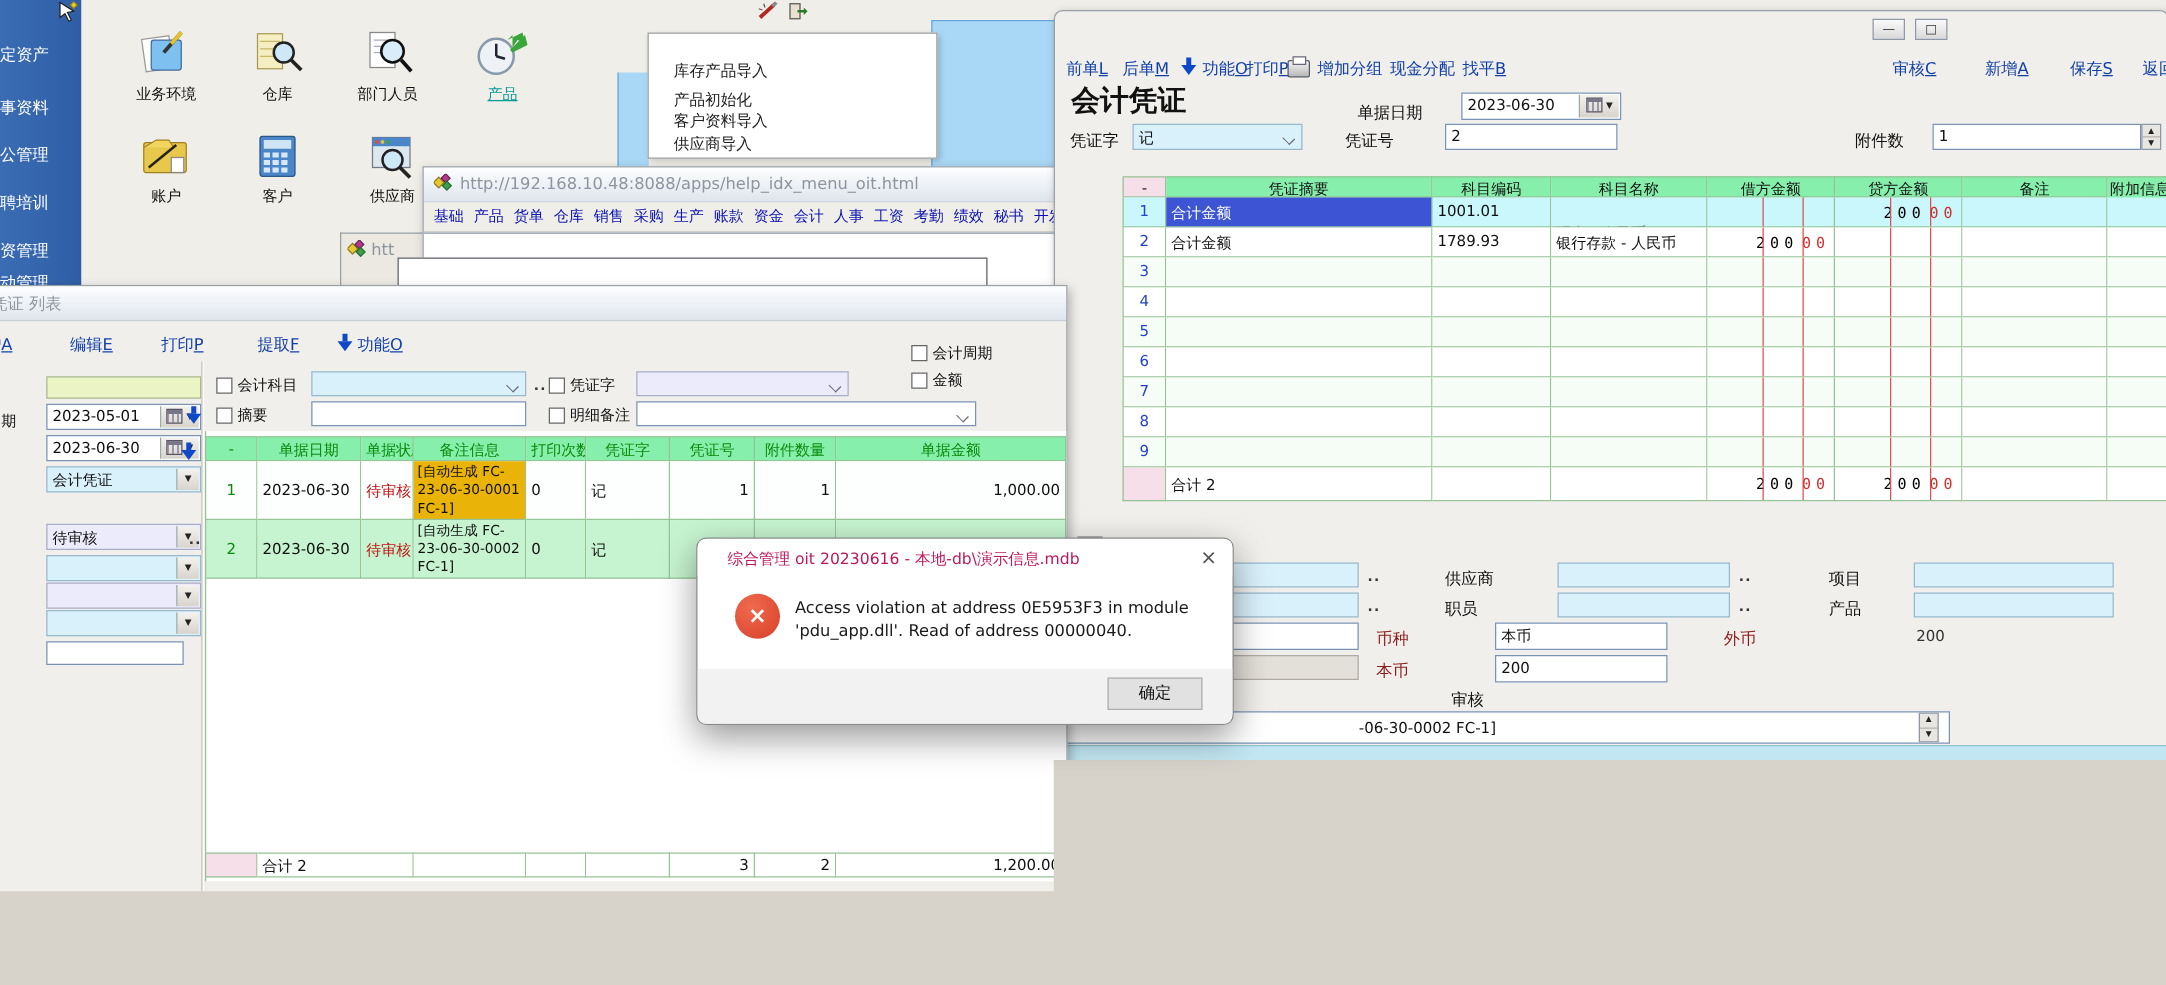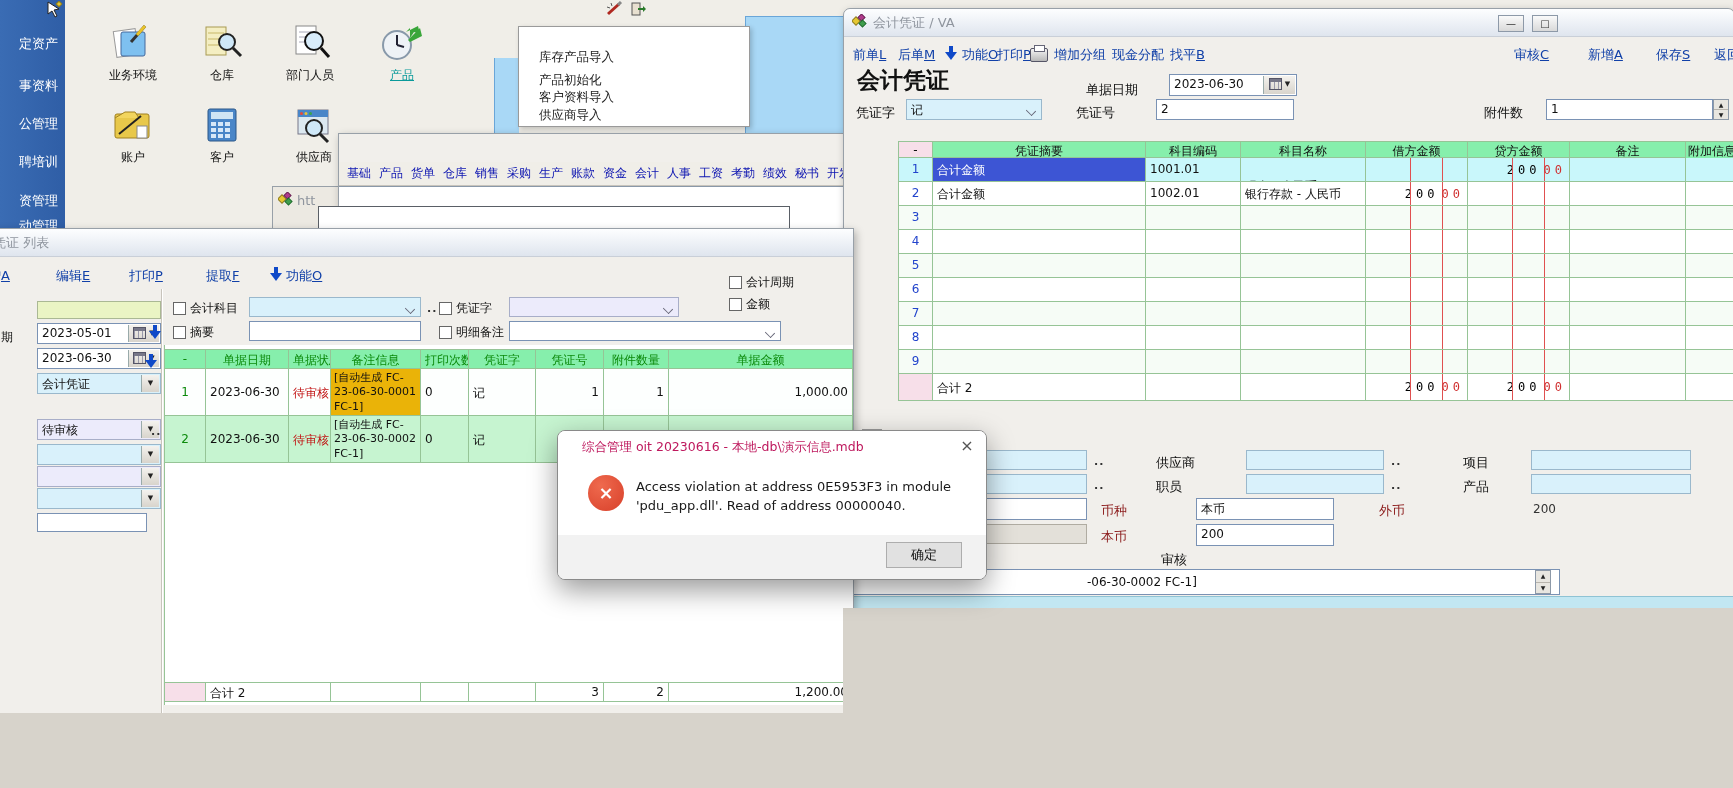--- a/index.html
+++ b/index.html
@@ -46,21 +46,21 @@
   .cell.c{text-align:center}.cell.r{text-align:right}
   .cell.wrap{white-space:normal;font-size:11px;line-height:1.3;padding:1px 3px}
   .amt{background-image:repeating-linear-gradient(90deg,#c6c6c6 0 1px,transparent 1px 9px)}
   .amt:before,.amt:after{content:"";position:absolute;top:-1px;bottom:-1px;width:1px;background:#e05050}
   .amt:before{right:24px}.amt:after{right:56px}
   .amt .d{position:absolute;right:3px;top:50%;transform:translateY(-50%);
           font-family:"DejaVu Sans Mono","Liberation Mono",monospace;letter-spacing:4px;font-size:12px;color:#000}
   .amt .d .cred{color:#d03030;margin-left:3px}
   .sel{background:#3d55d4 !important;color:#fff}
   
-  .sb-item{position:absolute;left:0;width:58px;color:#fff;font-size:13px;text-align:right;white-space:nowrap}
+  .sb-item{position:absolute;left:0;width:58px;color:#fff;font-size:13px;white-space:nowrap}
   .dicon{position:absolute;width:76px;text-align:center}
   .dicon .lbl{display:block;margin-top:2px;font-size:12px;color:#111}
   .dicon .lbl.hot{color:#0a9a9a;text-decoration:underline}
   .menu-item{color:#0a12b0;font-size:12px;white-space:nowrap}
   .popup-item{position:absolute;left:20px;font-size:12.5px;color:#222;white-space:nowrap;cursor:pointer}
   .lab{position:absolute;white-space:nowrap;font-size:13px}
   .lab.red{color:#8b1a1a}
   #dialog{position:absolute;left:557px;top:430px;width:428px;height:148px;background:#fff;border:1px solid #8a8a8a;
           border-radius:8px;box-shadow:0 10px 28px rgba(0,0,0,.4);overflow:hidden}
 </style>
@@ -194,20 +194,30 @@
       <svg width="15" height="14">
           <rect x="1" y="4" width="6" height="6" fill="#e6c832" stroke="#907d1d" transform="rotate(45 4 7)"></rect>
           <rect x="7" y="1" width="5" height="5" fill="#b03a8c" stroke="#6d2256" transform="rotate(45 9.5 3.5)"></rect>
           <rect x="8" y="7" width="5" height="5" fill="#3f9e4d" stroke="#1f6e2d" transform="rotate(45 10.5 9.5)"></rect>
         </svg>
     </span>
     <span class="abs" style="left:24px;top:6px;color:#8f959e;font-size:13px">htt</span>
   </div>
 
   <div class="win" id="browser" style="left:338px;top:133px;width:505px;height:99px">
+    <div class="titlebar">
+      <span>
+        <svg width="15" height="14">
+            <rect x="1" y="4" width="6" height="6" fill="#e6c832" stroke="#907d1d" transform="rotate(45 4 7)"></rect>
+            <rect x="7" y="1" width="5" height="5" fill="#b03a8c" stroke="#6d2256" transform="rotate(45 9.5 3.5)"></rect>
+            <rect x="8" y="7" width="5" height="5" fill="#3f9e4d" stroke="#1f6e2d" transform="rotate(45 10.5 9.5)"></rect>
+          </svg>
+      </span>
+      <span style="overflow:hidden;white-space:nowrap">http://192.168.10.48:8088/apps/help_idx_menu_oit.html</span>
+    </div>
     <div class="abs" id="browser-menu" style="left:0;top:28px;width:505px;height:24px;background:#f0eee8;border-bottom:1px solid #c8c4bc;display:flex;gap:8px;align-items:center;padding-left:8px;box-sizing:border-box;overflow:hidden">
         <span class="menu-item">基础</span>
         <span class="menu-item">产品</span>
         <span class="menu-item">货单</span>
         <span class="menu-item">仓库</span>
         <span class="menu-item">销售</span>
         <span class="menu-item">采购</span>
         <span class="menu-item">生产</span>
         <span class="menu-item">账款</span>
         <span class="menu-item">资金</span>
@@ -218,30 +228,20 @@
         <span class="menu-item">绩效</span>
         <span class="menu-item">秘书</span>
         <span class="menu-item">开发</span>
       </div>
     <div class="abs" style="left:0;top:52px;width:505px;height:47px;background:#fff;border-top:1px solid #8a98a8"></div>
   </div>
 
   <div class="abs" style="left:318px;top:206px;width:470px;height:26px;background:#fff;border:1px solid #5a5f66"></div>
 
   <div class="win" id="va" style="left:843px;top:8px;width:890px;height:600px;border-radius:7px 7px 0 0">
-    <div class="titlebar" style="border-radius:6px 6px 0 0">
-      <span>
-        <svg width="15" height="14">
-            <rect x="1" y="4" width="6" height="6" fill="#e6c832" stroke="#907d1d" transform="rotate(45 4 7)"></rect>
-            <rect x="7" y="1" width="5" height="5" fill="#b03a8c" stroke="#6d2256" transform="rotate(45 9.5 3.5)"></rect>
-            <rect x="8" y="7" width="5" height="5" fill="#3f9e4d" stroke="#1f6e2d" transform="rotate(45 10.5 9.5)"></rect>
-          </svg>
-      </span>
-      <span>会计凭证 / VA</span>
-    </div>
     <div class="winbtn" style="left:654px;top:6px"><span>—</span></div>
     <div class="winbtn" style="left:688px;top:6px"><span>□</span></div>
 
     <div class="tb-link hk" style="left:9px;top:37px">前单<u>L</u></div>
     <div class="tb-link hk" style="left:54px;top:37px">后单<u>M</u></div>
     <span class="bdn" style="left:101px;top:36px"></span>
     <div class="tb-link hk" style="left:118px;top:37px">功能<u>O</u></div>
     <div class="tb-link hk" style="left:153px;top:37px">打印<u>P</u></div>
     <span class="printer" style="left:186px;top:39px"></span>
     <div class="tb-link" style="left:210px;top:37px">增加分组</div>
@@ -285,21 +285,21 @@
         <div class="cell" style="left: 302px; top: 149px; width: 95px; height: 24px; background: rgb(201, 247, 251); padding-top: 4px;">1001.01</div>
         <div class="cell" style="left: 397px; top: 149px; width: 125px; height: 24px; background: rgb(201, 247, 251); padding-top: 20px;">现金 - 人民币</div>
         <div class="cell amt" style="left: 522px; top: 149px; width: 102px; height: 24px; background: rgb(201, 247, 251); padding-top: 4px;"></div>
         <div class="cell amt" style="left: 624px; top: 149px; width: 102px; height: 24px; background: rgb(201, 247, 251); padding-top: 4px;">
           <div class="d"><span>200</span><span class="cred">00</span></div>
         </div>
         <div class="cell" style="left: 726px; top: 149px; width: 116px; height: 24px; background: rgb(201, 247, 251); padding-top: 4px;"></div>
         <div class="cell" style="left: 842px; top: 149px; width: 48px; height: 24px; background: rgb(201, 247, 251); padding-top: 4px;"></div>
         <div class="cell first c" style="left: 54px; top: 173px; width: 35px; height: 24px; background: rgb(255, 255, 255); color: rgb(34, 68, 204); padding-top: 4px;">2</div>
         <div class="cell" style="left: 89px; top: 173px; width: 213px; height: 24px; background: rgb(255, 255, 255); padding-top: 4px;">合计金额</div>
-        <div class="cell" style="left: 302px; top: 173px; width: 95px; height: 24px; background: rgb(255, 255, 255); padding-top: 4px;">1002.01</div>
+        <div class="cell" style="left: 302px; top: 173px; width: 95px; height: 24px; background: rgb(255, 255, 255); padding-top: 4px;">1789.93</div>
         <div class="cell" style="left: 397px; top: 173px; width: 125px; height: 24px; background: rgb(255, 255, 255); padding-top: 4px;">银行存款 - 人民币</div>
         <div class="cell amt" style="left: 522px; top: 173px; width: 102px; height: 24px; background: rgb(255, 255, 255); padding-top: 4px;">
           <div class="d"><span>200</span><span class="cred">00</span></div>
         </div>
         <div class="cell amt" style="left: 624px; top: 173px; width: 102px; height: 24px; background: rgb(255, 255, 255); padding-top: 4px;"></div>
         <div class="cell" style="left: 726px; top: 173px; width: 116px; height: 24px; background: rgb(255, 255, 255); padding-top: 4px;"></div>
         <div class="cell" style="left: 842px; top: 173px; width: 48px; height: 24px; background: rgb(255, 255, 255); padding-top: 4px;"></div>
         <div class="cell first c" style="left: 54px; top: 197px; width: 35px; height: 24px; background: rgb(246, 252, 246); color: rgb(34, 68, 204); padding-top: 4px;">3</div>
         <div class="cell" style="left: 89px; top: 197px; width: 213px; height: 24px; background: rgb(246, 252, 246); padding-top: 4px;"></div>
         <div class="cell" style="left: 302px; top: 197px; width: 95px; height: 24px; background: rgb(246, 252, 246); padding-top: 4px;"></div>

